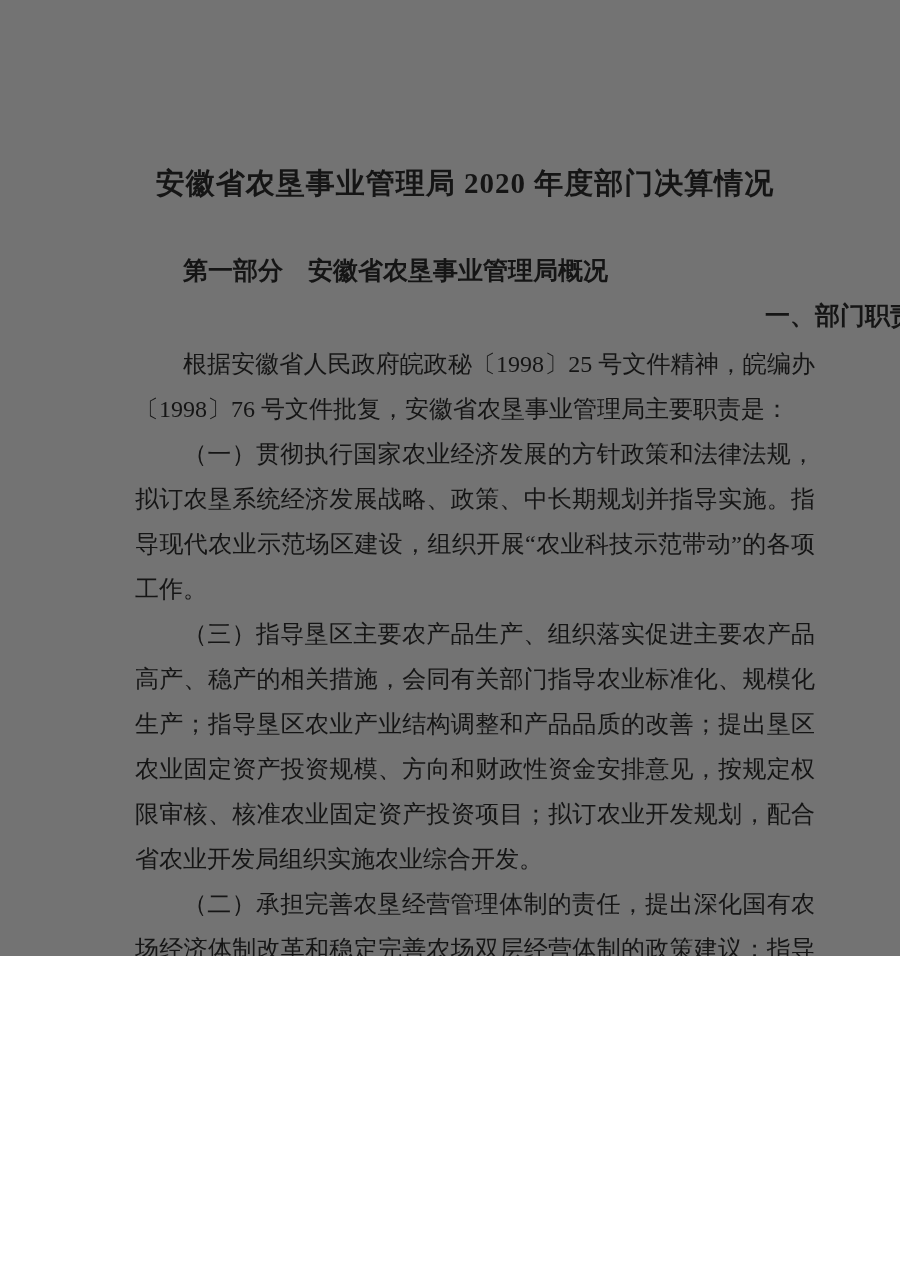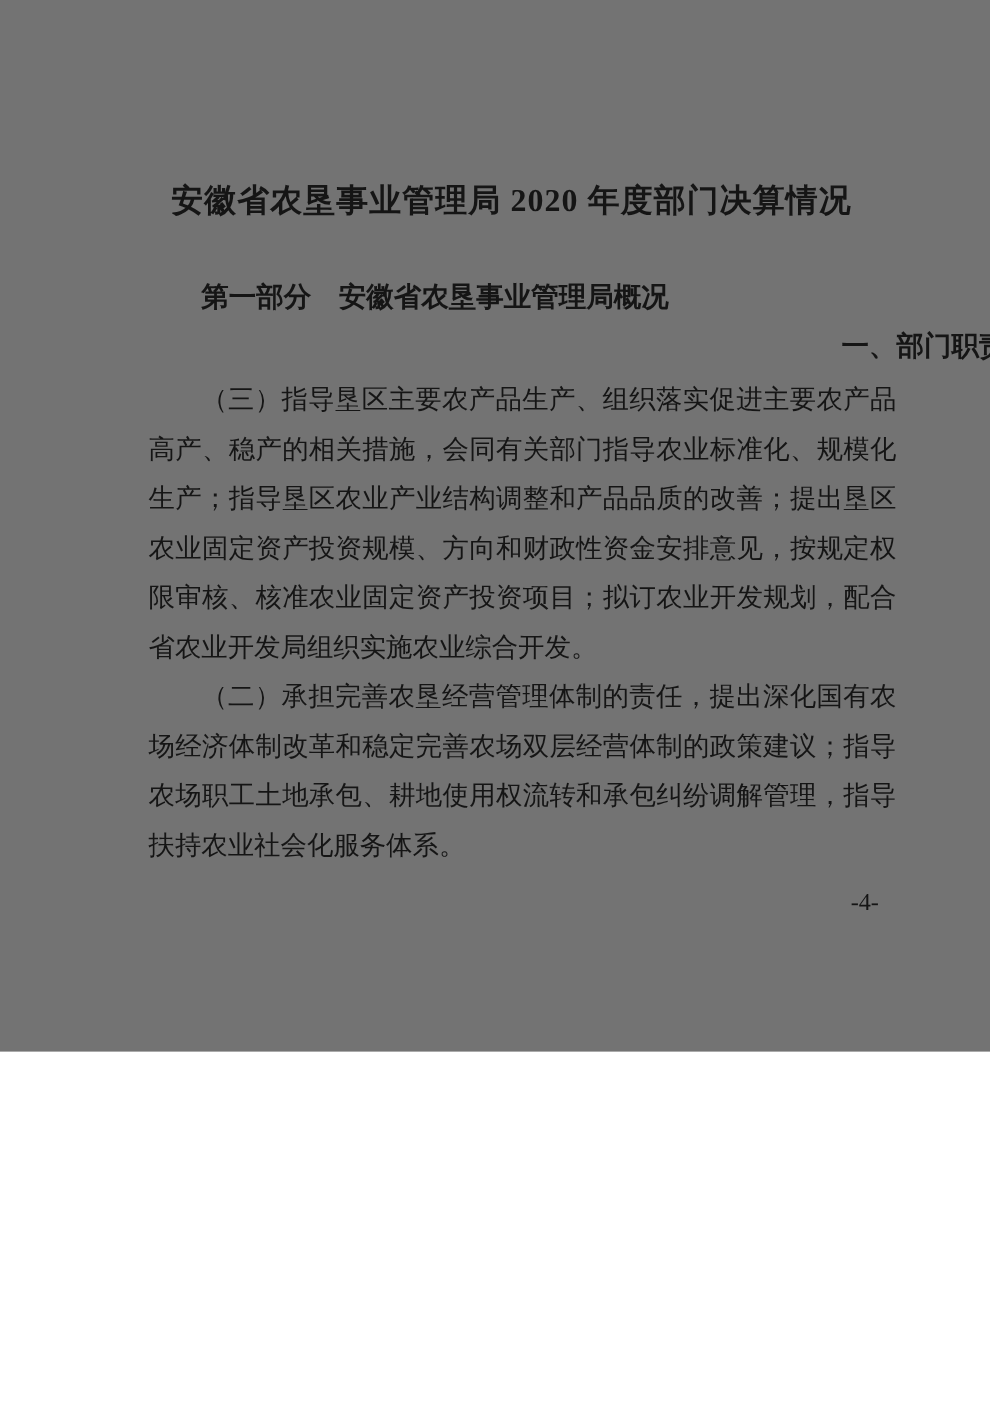--- a/index.html
+++ b/index.html
@@ -75,19 +75,21 @@
 
 <div class="page">
 
   <h1 class="doc-title">安徽省农垦事业管理局 2020 年度部门决算情况</h1>
 
   <h2 class="section-heading">第一部分　安徽省农垦事业管理局概况</h2>
 
   <h3 class="sub-heading">一、部门职责</h3>
 
   <div class="body-text">
+    <p>根据安徽省人民政府皖政秘〔1998〕25 号文件精神，皖编办〔1998〕76 号文件批复，安徽省农垦事业管理局主要职责是：</p>
+    <p>（一）贯彻执行国家农业经济发展的方针政策和法律法规，拟订农垦系统经济发展战略、政策、中长期规划并指导实施。指导现代农业示范场区建设，组织开展“农业科技示范带动”的各项工作。</p>
     <p>（三）指导垦区主要农产品生产、组织落实促进主要农产品高产、稳产的相关措施，会同有关部门指导农业标准化、规模化生产；指导垦区农业产业结构调整和产品品质的改善；提出垦区农业固定资产投资规模、方向和财政性资金安排意见，按规定权限审核、核准农业固定资产投资项目；拟订农业开发规划，配合省农业开发局组织实施农业综合开发。</p>
     <p>（二）承担完善农垦经营管理体制的责任，提出深化国有农场经济体制改革和稳定完善农场双层经营体制的政策建议；指导农场职工土地承包、耕地使用权流转和承包纠纷调解管理，指导扶持农业社会化服务体系。</p>
   </div>
 
   <div class="page-number">-4-</div>
 
 </div>
 
 </body></html>

